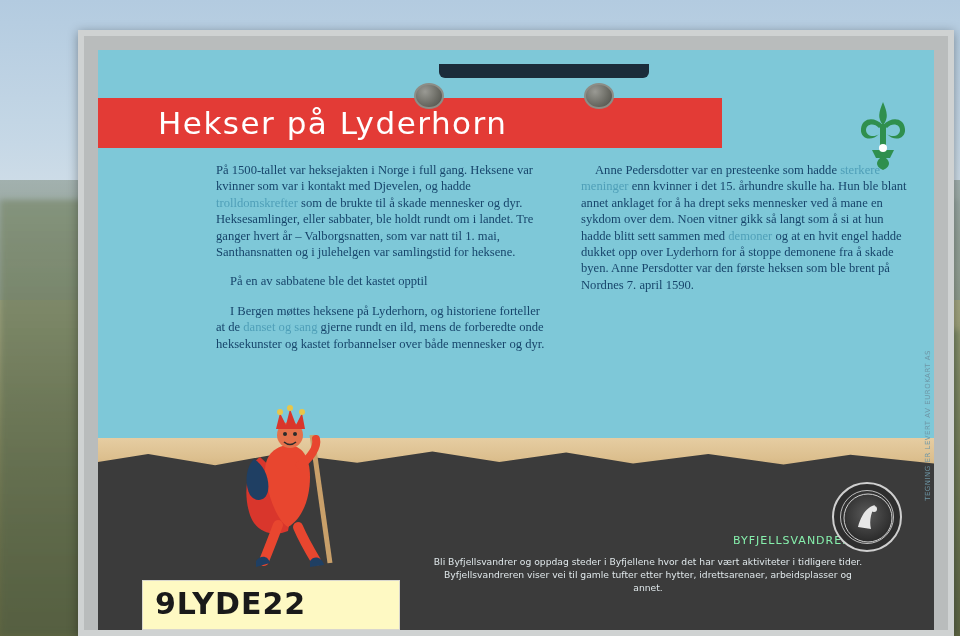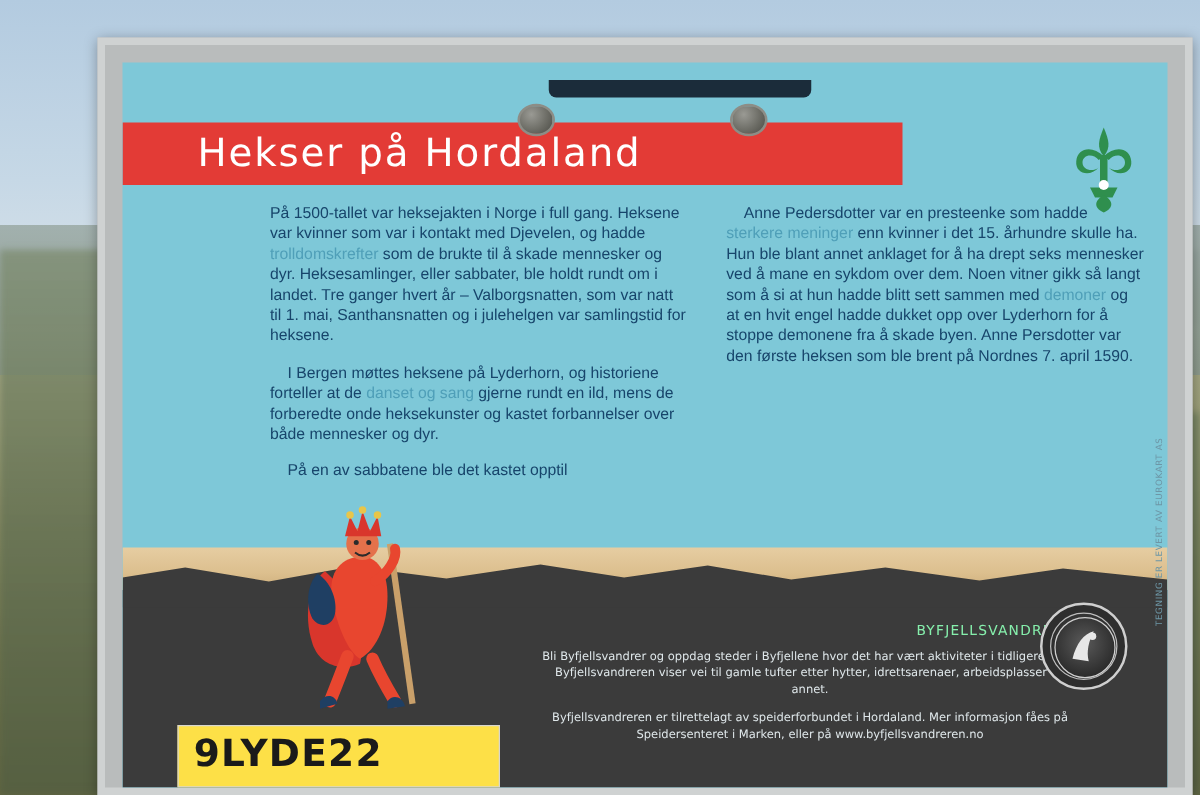--- a/index.html
+++ b/index.html
@@ -146,21 +146,21 @@
     width: 700px;
     display: flex;
     gap: 30px;
     z-index: 3;
   }
   .col {
     width: 335px;
     color: #17456b;
     font-size: 12.6px;
     line-height: 16.4px;
-    font-family: Liberation Sans, sans-serif;
+    font-family: Liberation Serif, serif;
     text-align: left;
   }
   .col p { margin: 0 0 13px 0; }
   .col .indent { text-indent: 14px; }
   .hl { color: #4f9fb8; }
 
   
   .witch {
     position: absolute;
     left: 128px;
@@ -217,21 +217,21 @@
     text-align: right;
   }
   .byf-block p { margin: 0 0 10px 0; }
 
   
   .code-card {
     position: absolute;
     left: 44px;
     bottom: 0px;
     width: 258px;
-    background: #fde047;
+    background: #fef9c3;
     border: 1px solid #d8d6cd;
     z-index: 7;
     padding: 6px 8px 8px 12px;
     box-sizing: border-box;
   }
   .code-card .code {
     font-size: 30px;
     color: #1a1a1a;
     letter-spacing: 1px;
     font-family: "DejaVu Sans", sans-serif;
@@ -294,42 +294,42 @@
 
   <div class="board-frame">
     <div class="top-dark-strip"></div>
     <div class="bolt b1"></div>
     <div class="bolt b2"></div>
 
     <div class="board-inner">
 
       <div class="red-edge-top"></div>
       <div class="title-bar">
-        <span class="title">Hekser på Hordaland</span>
+        <span class="title">Hekser på Lyderhorn</span>
       </div>
 
       <div class="scout-logo">
         <svg width="62" height="74" viewBox="0 0 62 74">
           <g>
             <path d="M31 4 C27 14 25 20 31 27 C37 20 35 14 31 4 Z" fill="#2f8f4e"></path>
             <path d="M31 27 C22 18 10 20 9 31 C8 41 20 44 27 36 C22 40 14 38 14 32 C14 26 22 24 27 30 Z" fill="#2f8f4e"></path>
             <path d="M31 27 C40 18 52 20 53 31 C54 41 42 44 35 36 C40 40 48 38 48 32 C48 26 40 24 35 30 Z" fill="#2f8f4e"></path>
             <rect x="28" y="26" width="6" height="26" fill="#2f8f4e"></rect>
             <path d="M20 52 H42 L38 60 H24 Z" fill="#2f8f4e"></path>
             <path d="M31 58 C24 62 22 68 31 72 C40 68 38 62 31 58 Z" fill="#2f8f4e"></path>
             <circle cx="31" cy="50" r="4" fill="#ffffff"></circle>
           </g>
         </svg>
       </div>
 
       <div class="cols">
         <div class="col">
           <p>På 1500-tallet var heksejakten i Norge i full gang. Heksene var kvinner som var i kontakt med Djevelen, og hadde <span class="hl">trolldomskrefter</span> som de brukte til å skade mennesker og dyr. Heksesamlinger, eller sabbater, ble holdt rundt om i landet. Tre ganger hvert år – Valborgsnatten, som var natt til 1. mai, Santhansnatten og i julehelgen var samlingstid for heksene.</p>
+          <p class="indent">På en av sabbatene ble det kastet opptil</p>
           <p class="indent">I Bergen møttes heksene på Lyderhorn, og historiene forteller at de <span class="hl">danset og sang</span> gjerne rundt en ild, mens de forberedte onde heksekunster og kastet forbannelser over både mennesker og dyr.</p>
-          <p class="indent">På en av sabbatene ble det kastet opptil</p>
         </div>
         <div class="col">
           <p class="indent">Anne Pedersdotter var en presteenke som hadde <span class="hl">sterkere meninger</span> enn kvinner i det 15. århundre skulle ha. Hun ble blant annet anklaget for å ha drept seks mennesker ved å mane en sykdom over dem. Noen vitner gikk så langt som å si at hun hadde blitt sett sammen med <span class="hl">demoner</span> og at en hvit engel hadde dukket opp over Lyderhorn for å stoppe demonene fra å skade byen. Anne Persdotter var den første heksen som ble brent på Nordnes 7. april 1590.</p>
         </div>
       </div>
 
       <div class="witch">
         <svg width="135" height="180" viewBox="0 0 135 180">
 
           <path d="M86 40 L104 168" stroke="#c9a06a" stroke-width="5" fill="none"></path>
@@ -359,21 +359,20 @@
           <path d="M84 166 C88 160 96 162 98 170 L84 172 Z" fill="#1f3f63"></path>
         </svg>
       </div>
 
       <div class="sand-strip"></div>
 
       <div class="dark-band">
         <div class="byf-block">
           <div class="byf-title">BYFJELLSVANDREREN</div>
           <p>Bli Byfjellsvandrer og oppdag steder i Byfjellene hvor det har vært aktiviteter i tidligere tider. Byfjellsvandreren viser vei til gamle tufter etter hytter, idrettsarenaer, arbeidsplasser og annet.</p>
-          <p>Byfjellsvandreren er tilrettelagt av speiderforbundet i Hordaland. Mer informasjon fåes på Speidersenteret i Marken, eller på www.byfjellsvandreren.no</p>
         </div>
 
         <div class="seal">
           <div class="seal-inner">
             <svg width="54" height="54" viewBox="0 0 54 54">
               <circle cx="27" cy="27" r="24" fill="none" stroke="#cfcfcf" stroke-width="1"></circle>
               <path d="M17 36 C20 24 26 16 34 14 C30 22 28 30 30 38 Z" fill="#e7e7e7"></path>
               <circle cx="33" cy="18" r="3" fill="#e7e7e7"></circle>
             </svg>
           </div>

